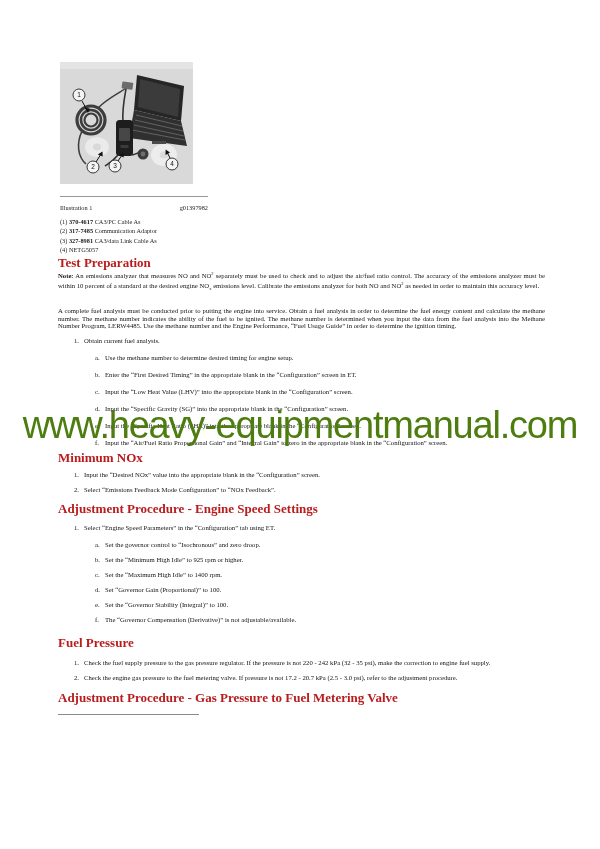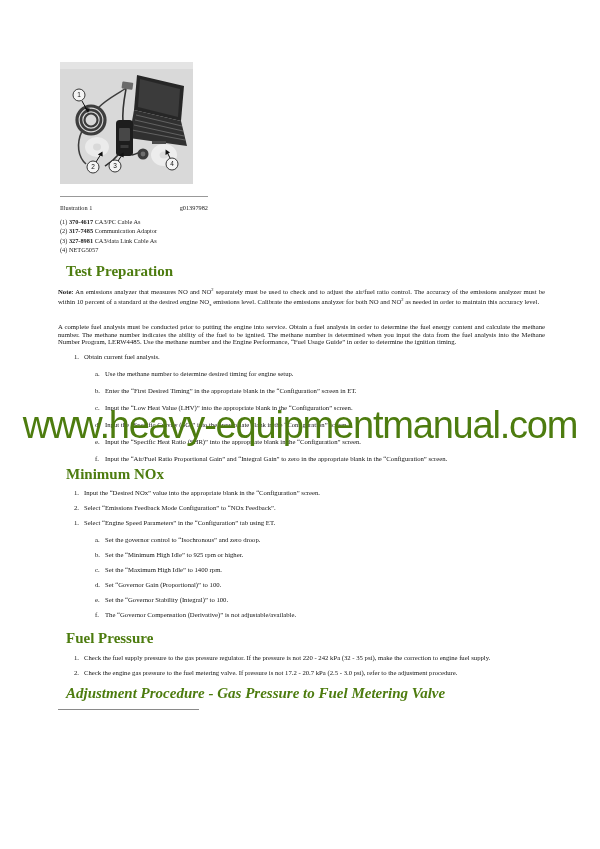--- a/index.html
+++ b/index.html
@@ -13,21 +13,21 @@
 
   
   .cap{position:absolute;left:60px;top:196px;width:148px;font-size:6.3px;line-height:9.5px;color:#222;}
   .cap .rule{border-top:1px solid #999;margin-bottom:6px;}
   .cap .head{display:flex;justify-content:space-between;margin-bottom:4px;}
   .cap .b{font-weight:bold;}
   .cap .line{white-space:nowrap;}
 
   
   .content{position:absolute;left:58px;top:256px;width:487px;}
-  h2.sec{font-size:15px;line-height:14px;margin:8px;color:#4d7c0f;font-weight:bold;font-family:"Liberation Serif",serif;}
+  h2.sec{font-size:13px;line-height:14px;margin:0;color:#b91c1c;font-weight:bold;font-family:"Liberation Serif",serif;}
   .mt-note{margin-top:9px;}
   p.body{font-size:6.7px;line-height:7.9px;margin:0;text-align:justify;}
   p.body .b{font-weight:bold;}
   sup,sub{font-size:0.68em;}
   .li{display:flex;font-size:6.7px;line-height:7.9px;}
   .li .m{flex:0 0 10px;}
   .lvl1{margin-left:16px;}
   .lvl2{margin-left:37px;}
   .endrule{border-top:1px solid #8a8a8a;width:141px;margin-top:9px;}
 
@@ -170,20 +170,21 @@
 
     <div class="li lvl1" style="margin-top:6px;">
       <span class="m">1.</span>
         <span>Input the “Desired NOx” value into the appropriate blank in the “Configuration” screen.</span>
     </div>
     <div class="li lvl1" style="margin-top:7px;">
       <span class="m">2.</span>
         <span>Select “Emissions Feedback Mode Configuration” to “NOx Feedback”.</span>
     </div>
 
+    <h2 class="sec" style="margin-top:9px;">Adjustment Procedure - Engine Speed Settings</h2>
 
     <div class="li lvl1" style="margin-top:8px;">
       <span class="m">1.</span>
         <span>Select “Engine Speed Parameters” in the “Configuration” tab using ET.</span>
     </div>
     <div class="li lvl2" style="margin-top:9px;">
       <span class="m">a.</span>
         <span>Set the governor control to “Isochronous” and zero droop.</span>
     </div>
     <div class="li lvl2" style="margin-top:7px;">
@@ -211,20 +212,20 @@
 
     <div class="li lvl1" style="margin-top:9px;">
       <span class="m">1.</span>
         <span>Check the fuel supply pressure to the gas pressure regulator. If the pressure is not 220 - 242 kPa (32 - 35 psi), make the correction to engine fuel supply.</span>
     </div>
     <div class="li lvl1" style="margin-top:7px;">
       <span class="m">2.</span>
         <span>Check the engine gas pressure to the fuel metering valve. If pressure is not 17.2 - 20.7 kPa (2.5 - 3.0 psi), refer to the adjustment procedure.</span>
     </div>
 
-    <h2 class="sec" style="margin-top:9px;font-style:italic;">Adjustment Procedure - Gas Pressure to Fuel Metering Valve</h2>
+    <h2 class="sec" style="margin-top:9px;">Adjustment Procedure - Gas Pressure to Fuel Metering Valve</h2>
 
     <div class="endrule"></div>
   </div>
 
   <div class="watermark">www.heavy-equipmentmanual.com</div>
 
 </div>
 
 </body></html>

